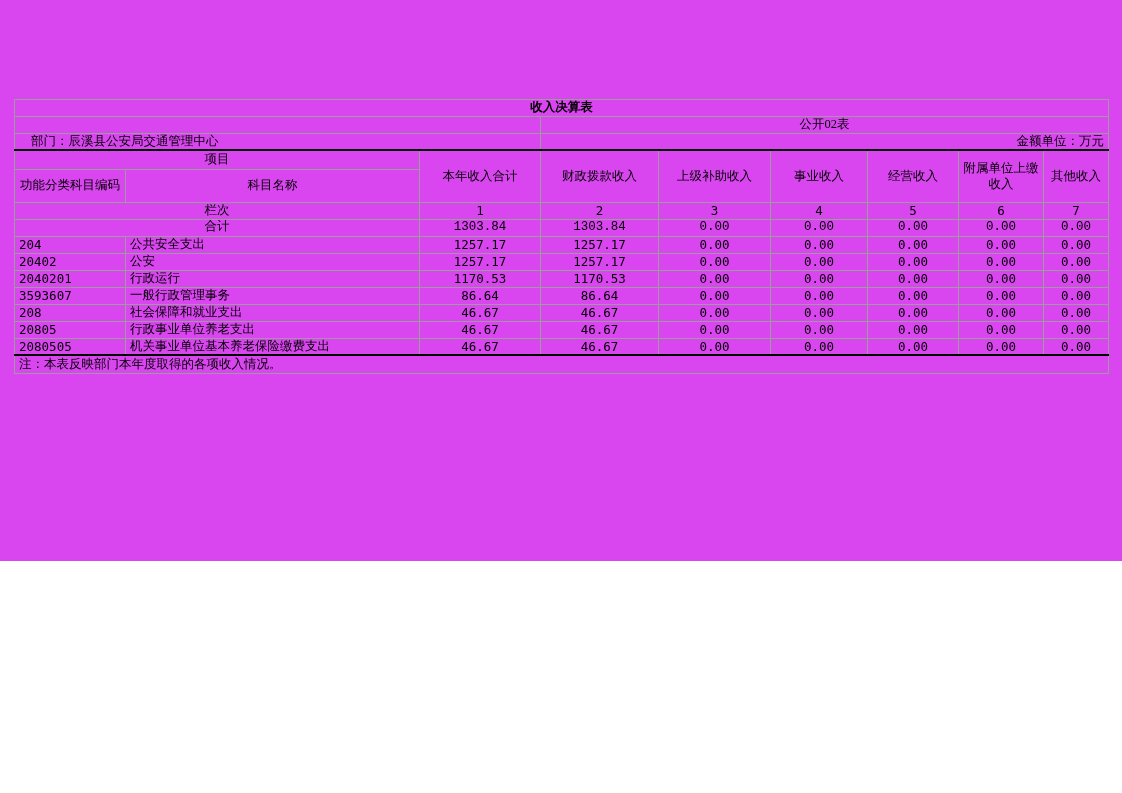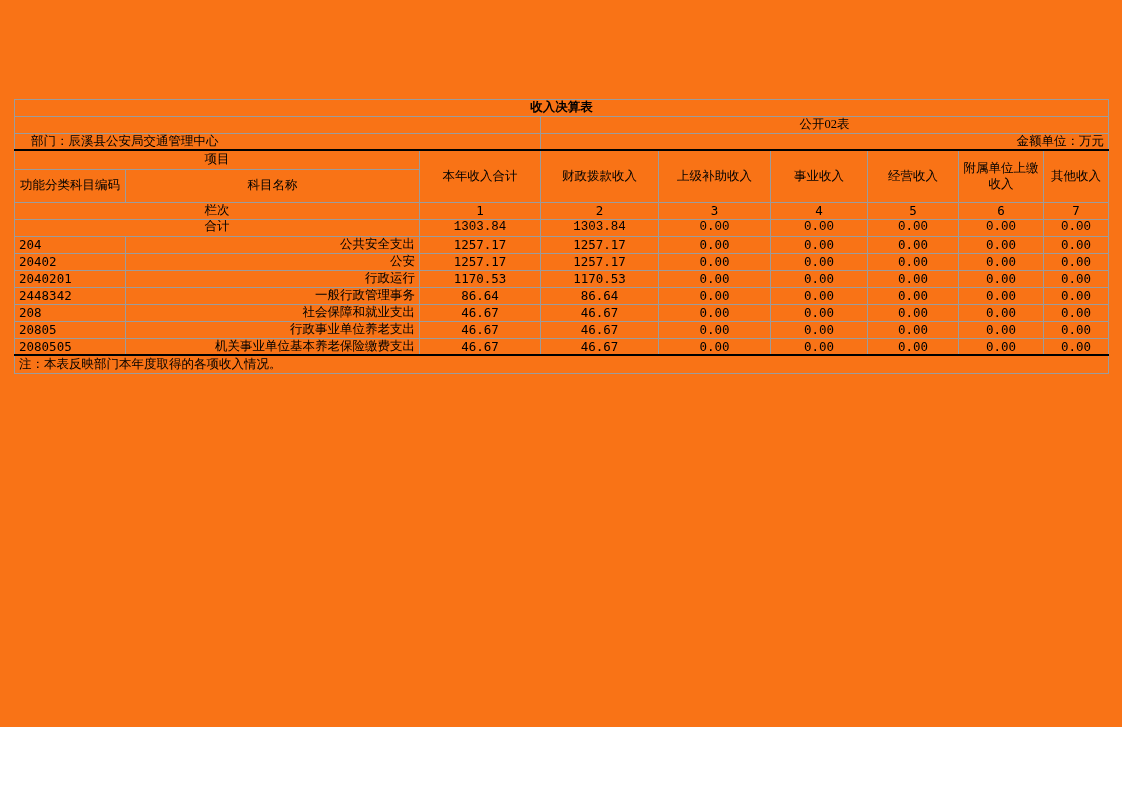--- a/index.html
+++ b/index.html
@@ -3,21 +3,21 @@
 <meta charset="utf-8">
 <style>
   * { box-sizing: border-box; }
   html, body {
     margin: 0; padding: 0;
     width: 1122px; height: 793px;
     background: #ffffff;
     font-family: "Liberation Serif", "DejaVu Serif", serif;
     color: #000;
   }
-  .page { position: relative; width: 1122px; height: 727px; background: #f97316; overflow: hidden; }
+  .page { position: relative; width: 1122px; height: 561px; background: #d946ef; overflow: hidden; }
   table.sheet {
     position: absolute; left: 14px; top: 99px;
     width: 1094px;
     border-collapse: collapse;
     table-layout: fixed;
   }
   table.sheet td {
     border: 1px solid #9c9c9c;
     padding: 0 4px;
     font-size: 12.5px;
@@ -66,21 +66,21 @@
     font-size: 12px;
     white-space: nowrap;
   }
   td.code {
     text-align: left;
     padding-left: 8px;
     font-family: "DejaVu Sans Mono", "Liberation Mono", monospace;
     font-size: 12px;
     white-space: nowrap;
   }
-  td.name { text-align: right; padding-left: 8px; white-space: nowrap; }
+  td.name { text-align: left; padding-left: 8px; white-space: nowrap; }
   td.note { text-align: left; padding-left: 6px; white-space: nowrap; }
 </style>
 </head>
 <body>
 
 <div class="page">
   <table class="sheet">
     <colgroup>
       <col style="width:111px">
       <col style="width:294px">
@@ -167,21 +167,21 @@
           <td class="name">行政运行</td>
           <td class="num">1170.53</td>
           <td class="num">1170.53</td>
           <td class="num">0.00</td>
           <td class="num">0.00</td>
           <td class="num">0.00</td>
           <td class="num">0.00</td>
           <td class="num">0.00</td>
         </tr>
         <tr class="r-data">
-          <td class="code">2448342</td>
+          <td class="code">3593607</td>
           <td class="name">一般行政管理事务</td>
           <td class="num">86.64</td>
           <td class="num">86.64</td>
           <td class="num">0.00</td>
           <td class="num">0.00</td>
           <td class="num">0.00</td>
           <td class="num">0.00</td>
           <td class="num">0.00</td>
         </tr>
         <tr class="r-data">

